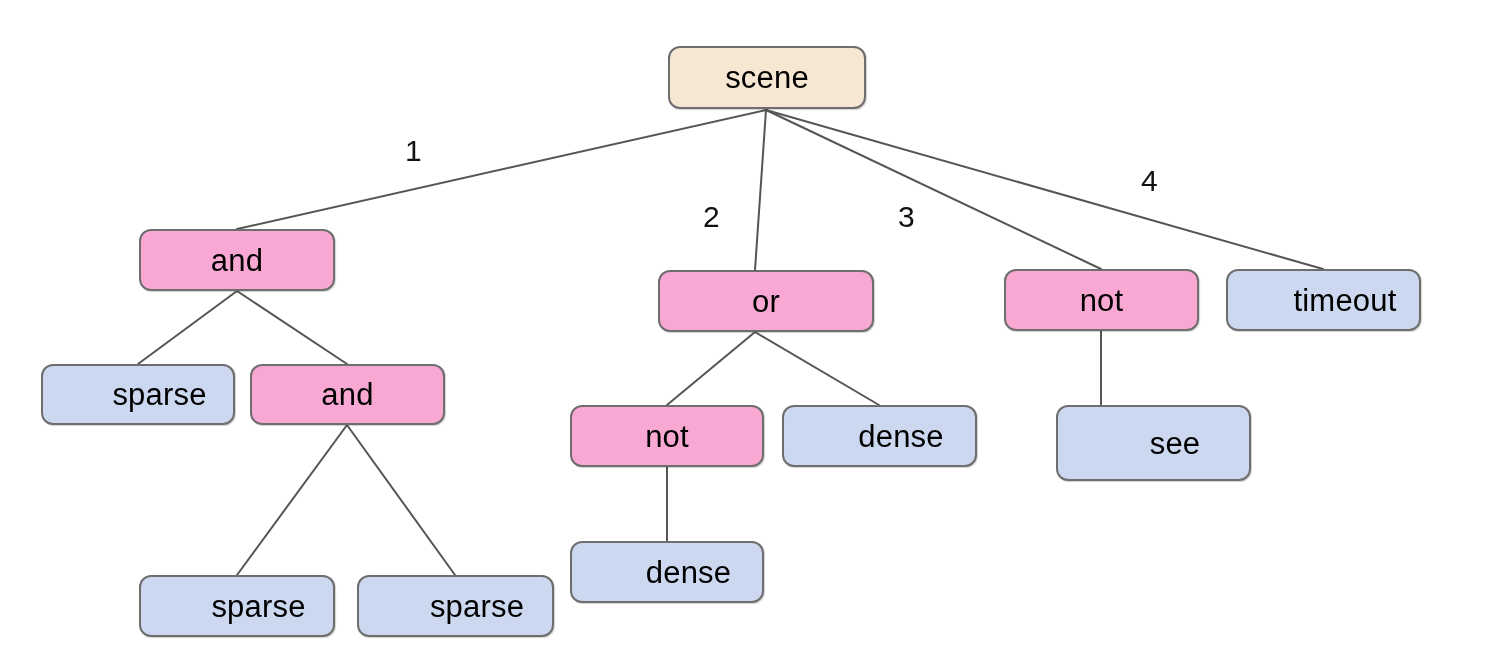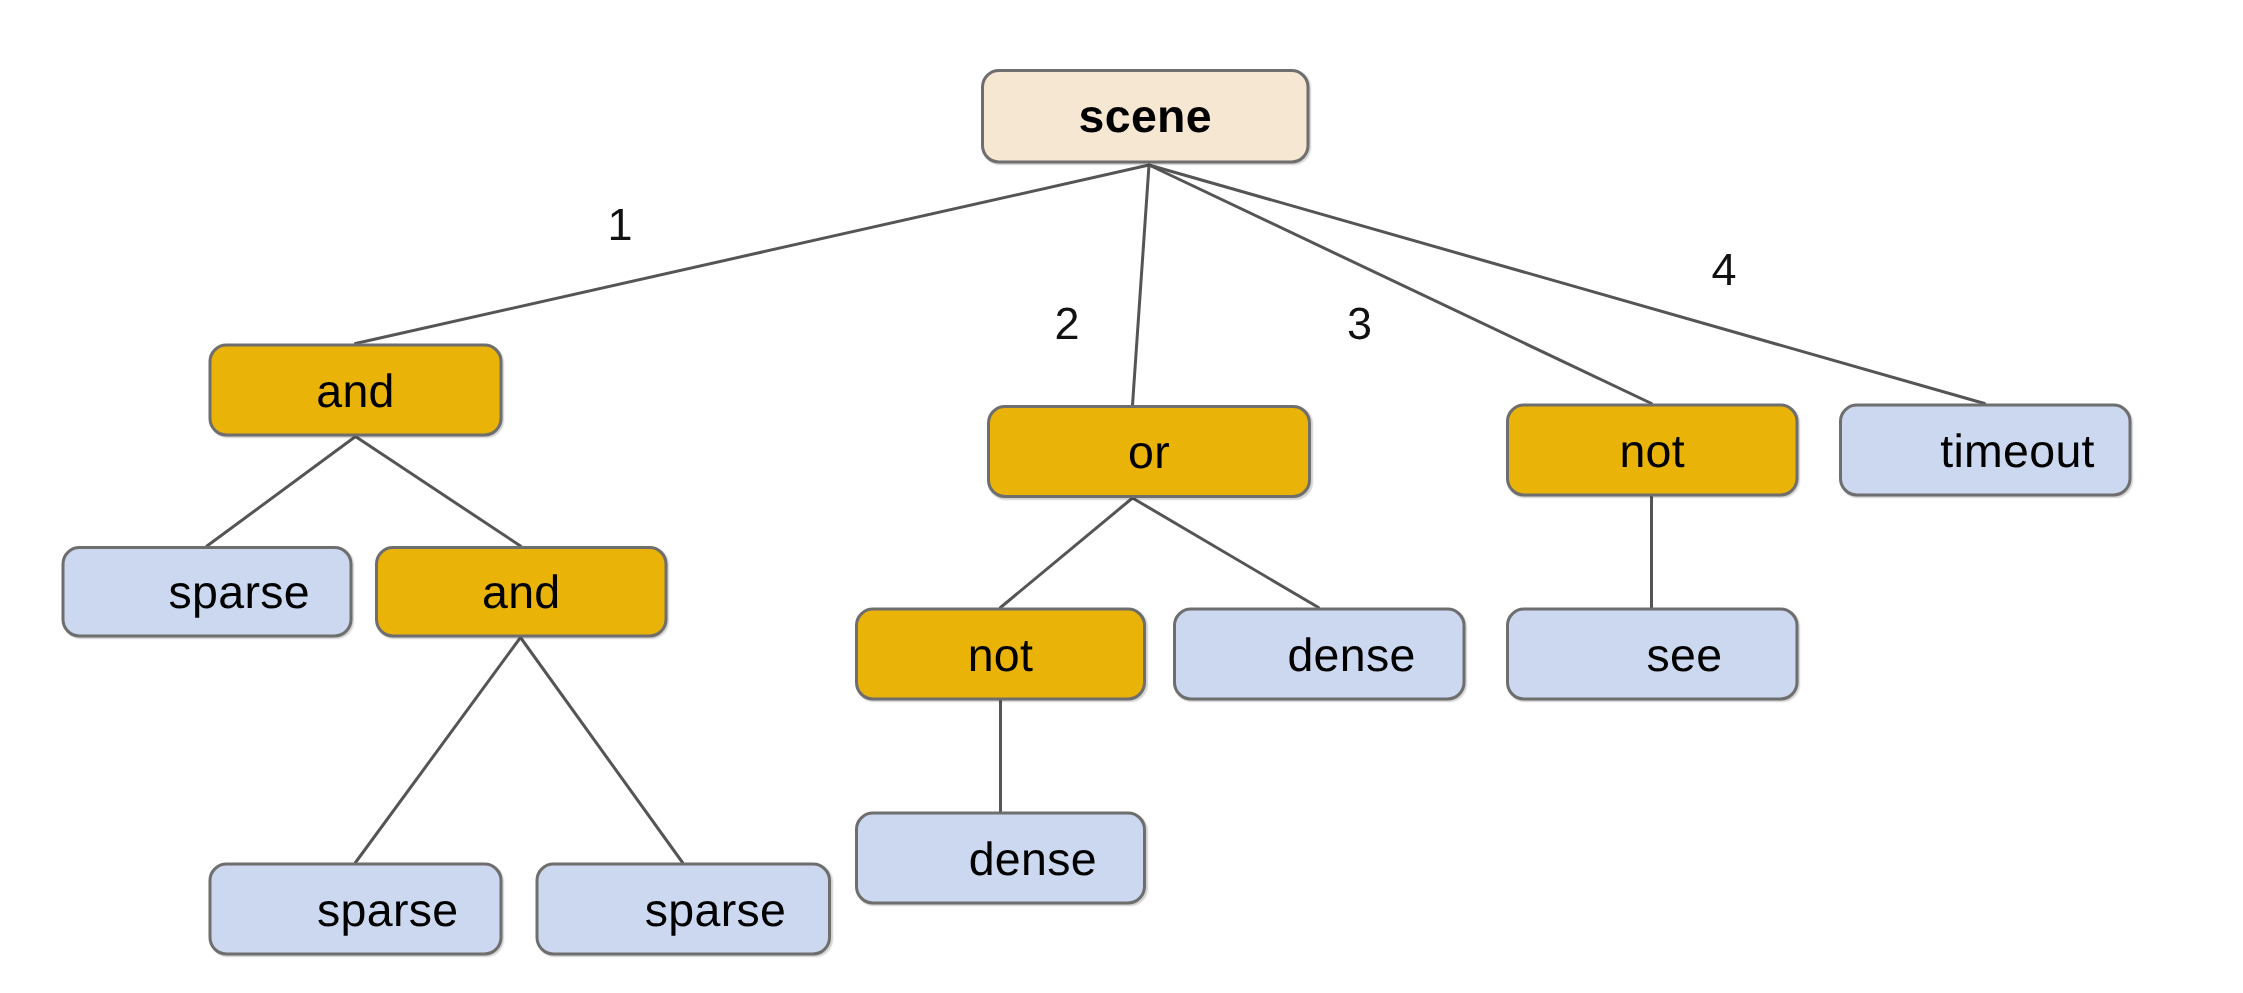--- a/index.html
+++ b/index.html
@@ -33,21 +33,21 @@
     align-items: center;
     justify-content: center;
     color: #000000;
     font-size: 31px;
     line-height: 1;
     letter-spacing: 0.2px;
     box-shadow: 1px 1px 1px rgba(0,0,0,0.18);
     white-space: nowrap;
   }
   .node-root { background: #f6e7d3; }
-  .node-op   { background: #eab308; }
+  .node-op   { background: #f9a8d4; }
   .node-leaf { background: #ccd8ef; padding-left: 43px; }
   .edge-label {
     position: absolute;
     font-size: 30px;
     color: #111111;
     line-height: 1;
     white-space: nowrap;
   }
 </style>
 </head>
@@ -62,30 +62,30 @@
       <line x1="237" y1="291" x2="138" y2="364" stroke="#555555" stroke-width="2" stroke-linecap="round"></line>
       <line x1="237" y1="291" x2="347" y2="364" stroke="#555555" stroke-width="2" stroke-linecap="round"></line>
       <line x1="347" y1="425" x2="237" y2="575" stroke="#555555" stroke-width="2" stroke-linecap="round"></line>
       <line x1="347" y1="425" x2="455" y2="575" stroke="#555555" stroke-width="2" stroke-linecap="round"></line>
       <line x1="755" y1="332" x2="667" y2="405" stroke="#555555" stroke-width="2" stroke-linecap="round"></line>
       <line x1="755" y1="332" x2="879" y2="405" stroke="#555555" stroke-width="2" stroke-linecap="round"></line>
       <line x1="667" y1="467" x2="667" y2="541" stroke="#555555" stroke-width="2" stroke-linecap="round"></line>
       <line x1="1101" y1="331" x2="1101" y2="405" stroke="#555555" stroke-width="2" stroke-linecap="round"></line>
     </svg>
   <div id="node-layer">
-      <div class="node node-root" style="left: 654px; top: 46px; width: 219px; height: 63px; font-weight: bold;">scene</div>
+      <div class="node node-root" style="left: 668px; top: 46px; width: 198px; height: 63px;">scene</div>
       <div class="node node-op" style="left: 139px; top: 229px; width: 196px; height: 62px;">and</div>
       <div class="node node-op" style="left: 658px; top: 270px; width: 216px; height: 62px;">or</div>
       <div class="node node-op" style="left: 1004px; top: 269px; width: 195px; height: 62px;">not</div>
       <div class="node node-leaf" style="left: 1226px; top: 269px; width: 195px; height: 62px;">timeout</div>
       <div class="node node-leaf" style="left: 41px; top: 364px; width: 194px; height: 61px;">sparse</div>
       <div class="node node-op" style="left: 250px; top: 364px; width: 195px; height: 61px;">and</div>
       <div class="node node-op" style="left: 570px; top: 405px; width: 194px; height: 62px;">not</div>
       <div class="node node-leaf" style="left: 782px; top: 405px; width: 195px; height: 62px;">dense</div>
-      <div class="node node-leaf" style="left: 1004px; top: 405px; width: 195px; height: 62px;">see</div>
+      <div class="node node-leaf" style="left: 1056px; top: 405px; width: 195px; height: 76px;">see</div>
       <div class="node node-leaf" style="left: 570px; top: 541px; width: 194px; height: 62px;">dense</div>
       <div class="node node-leaf" style="left: 139px; top: 575px; width: 196px; height: 62px;">sparse</div>
       <div class="node node-leaf" style="left: 357px; top: 575px; width: 197px; height: 62px;">sparse</div>
     </div>
   <div id="label-layer">
       <div class="edge-label" style="left: 405px; top: 136px;">1</div>
       <div class="edge-label" style="left: 703px; top: 202px;">2</div>
       <div class="edge-label" style="left: 898px; top: 202px;">3</div>
       <div class="edge-label" style="left: 1141px; top: 166px;">4</div>
     </div>

